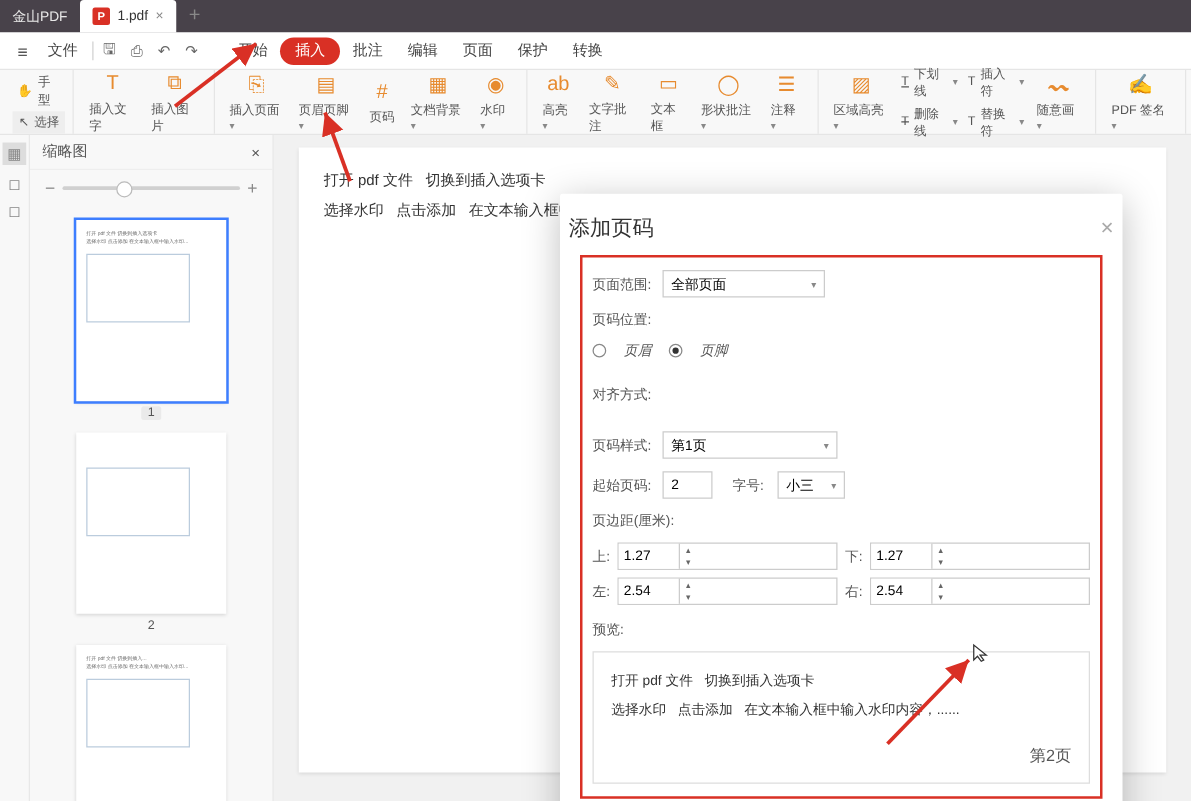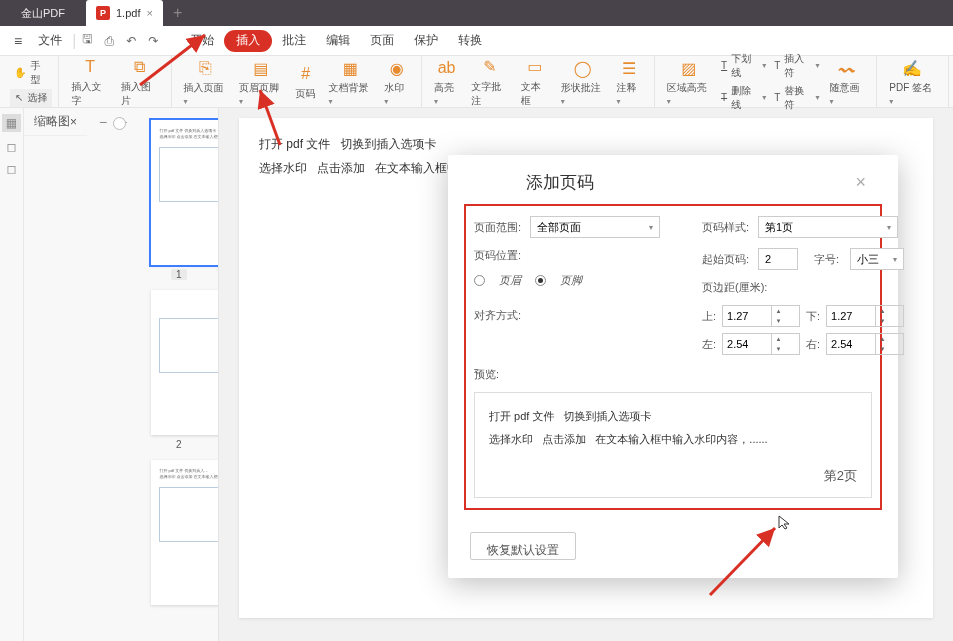--- a/index.html
+++ b/index.html
@@ -1,19 +1,19 @@
 <!DOCTYPE html>
 <html><head>
 <meta charset="utf-8">
 <style>
 * { margin: 0; padding: 0; box-sizing: border-box; font-family: "Microsoft YaHei", sans-serif; }
 body { width: 953px; height: 641px; background: #fff; overflow: hidden; position: relative; }
 
 .titlebar { height: 26px; background: #48424a; display: flex; align-items: center; padding: 0; }
-.app-label { color: #e8e8e8; font-size: 11px; padding: 0 21px; }
+.app-label { color: #e8e8e8; font-size: 11px; padding: 0 10px; }
 .tab { display: flex; align-items: center; height: 26px; padding: 0 10px; background: #48424a; color: #e8e8e8; font-size: 11px; gap: 6px; }
 .tab.active { background: #fff; color: #333; border-radius: 3px 3px 0 0; }
 .pdf-badge { width: 14px; height: 14px; background: #d93025; border-radius: 2px; display: inline-flex; align-items: center; justify-content: center; color: #fff; font-size: 9px; font-weight: bold; }
 .tab-add { color: #888; font-size: 16px; padding: 0 10px; }
 
 .menubar { height: 30px; background: #fff; border-bottom: 1px solid #e5e5e5; display: flex; align-items: center; padding: 0 8px; gap: 0; }
 .hamburger { font-size: 14px; color: #555; padding: 0 6px; }
 .menu-item { font-size: 12px; color: #444; padding: 0 10px; height: 30px; display: flex; align-items: center; }
 .menu-item.active { background: #d93025; color: #fff; border-radius: 12px; padding: 2px 12px; height: 22px; }
 .menu-icon { font-size: 12px; color: #666; padding: 0 6px; }
@@ -24,43 +24,43 @@
 .tool-btn.small { flex-direction: row; font-size: 10px; padding: 2px 4px; gap: 4px; }
 .tool-stack { display: flex; flex-direction: column; gap: 0; }
 .tool-icon { width: 22px; height: 22px; display: flex; align-items: center; justify-content: center; font-size: 16px; color: #888; }
 .tool-icon.orange { color: #e78b2f; }
 .caret { font-size: 8px; color: #888; }
 
 .workspace { display: flex; height: calc(641px - 108px); background: #f1f1f1; }
 .side-strip { width: 24px; background: #f8f8f8; border-right: 1px solid #e8e8e8; display: flex; flex-direction: column; align-items: center; padding-top: 6px; gap: 8px; }
 .side-strip span { font-size: 12px; color: #888; }
 
-.thumbnails { width: 195px; background: #f8f8f8; border-right: 1px solid #e5e5e5; display: flex; flex-direction: row; }
+.thumbnails { width: 195px; background: #f8f8f8; border-right: 1px solid #e5e5e5; display: flex; flex-direction: column; }
 .thumb-header { height: 28px; display: flex; align-items: center; justify-content: space-between; padding: 0 10px; font-size: 12px; color: #555; border-bottom: 1px solid #eee; }
 .thumb-slider { height: 28px; display: flex; align-items: center; padding: 0 12px; gap: 6px; font-size: 14px; color: #888; }
 .slider-track { flex: 1; height: 3px; background: #d0d0d0; position: relative; border-radius: 2px; }
 .slider-track::after { content: ''; position: absolute; left: 30%; top: -4px; width: 11px; height: 11px; background: #fff; border: 1px solid #bbb; border-radius: 50%; }
 .thumb-list { flex: 1; overflow: auto; padding: 6px 12px; }
 .thumb-page { width: 120px; height: 145px; background: #fff; margin: 6px auto 4px; box-shadow: 0 1px 3px rgba(0,0,0,.15); padding: 8px; font-size: 4px; color: #666; line-height: 1.4; }
 .thumb-page.current { outline: 2px solid #3d7eff; }
 .thumb-num { text-align: center; font-size: 10px; color: #555; background: #eaeaea; width: 16px; margin: 0 auto 10px; border-radius: 2px; }
 .thumb-box { width: 80%; height: 55px; border: 1px solid #bcd; margin-top: 8px; }
 
 .doc-area { flex: 1; background: #f1f1f1; padding: 10px 20px; }
 .doc-page { background: #fff; min-height: 500px; padding: 14px 20px; box-shadow: 0 1px 3px rgba(0,0,0,.1); font-size: 12px; color: #333; line-height: 2; }
 
 .dialog { position: absolute; left: 448px; top: 155px; width: 450px; background: #fff; box-shadow: 0 6px 30px rgba(0,0,0,.25); border-radius: 2px; }
-.dialog-title { padding: 16px 32px 10px; display: flex; justify-content: space-between; align-items: center; font-size: 17px; color: #333; margin-left: 46px; }
+.dialog-title { padding: 16px 7px 10px; display: flex; justify-content: space-between; align-items: center; font-size: 17px; color: #333; }
 .dialog-close { font-size: 18px; color: #aaa; cursor: pointer; }
 .dialog-body { margin: 0 16px 12px 16px; padding: 10px 8px; border: 2px solid #d93025; }
 .form-row { display: flex; align-items: center; margin-bottom: 10px; gap: 6px; }
 .form-label { font-size: 11px; color: #555; min-width: 50px; }
 .form-select, .form-input { border: 1px solid #ccc; height: 22px; font-size: 11px; padding: 0 6px; background: #fff; }
 .form-select { width: 130px; display: flex; align-items: center; justify-content: space-between; }
-.two-col { display: flex; gap: 42px; }
+.two-col { display: flex; gap: 12px; flex-direction: column; }
 .col { flex: 1; }
 .radios { display: flex; gap: 14px; align-items: center; font-size: 11px; color: #555; }
 .radio { width: 11px; height: 11px; border: 1px solid #888; border-radius: 50%; display: inline-block; }
 .radio.checked::after { content:''; display:block; width:5px; height:5px; background:#333; border-radius:50%; margin:2px; }
 .margin-grid { display: grid; grid-template-columns: auto 1fr auto 1fr; gap: 6px; align-items: center; font-size: 11px; color: #555; }
 .spinner { display: flex; align-items: center; border: 1px solid #ccc; height: 22px; }
 .spinner input { border: none; width: 48px; height: 20px; font-size: 11px; padding: 0 4px; outline: none; }
 .spinner-btns { width: 14px; display: flex; flex-direction: column; border-left: 1px solid #ccc; }
 .spinner-btns span { height: 10px; font-size: 7px; color: #666; display: flex; align-items: center; justify-content: center; }
 .preview-box { border: 1px solid #ddd; height: 106px; padding: 12px 14px; font-size: 11px; color: #333; line-height: 2.1; position: relative; }

